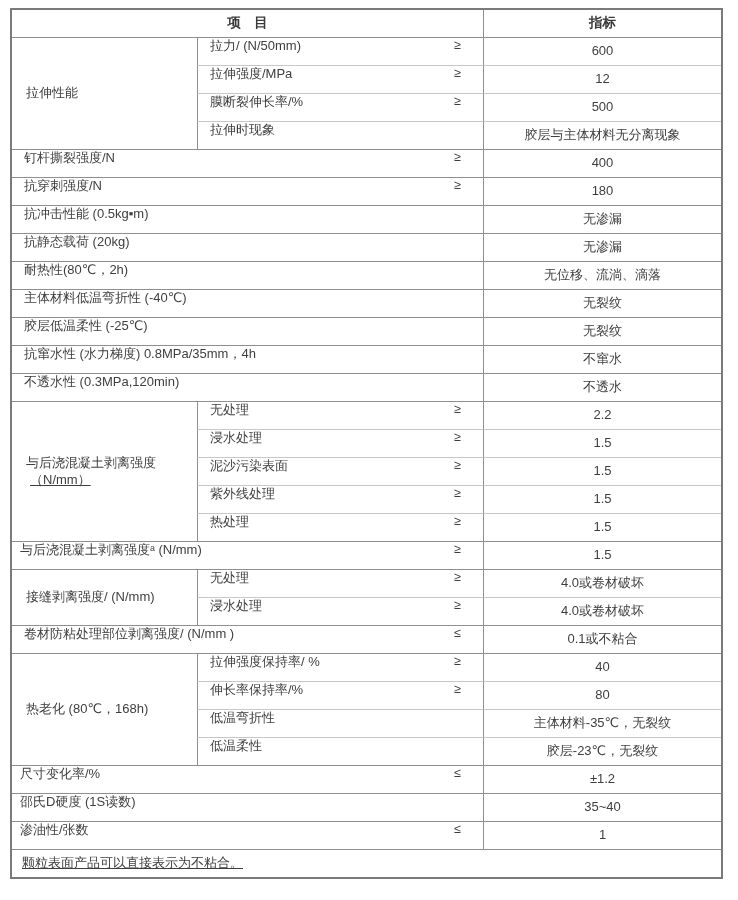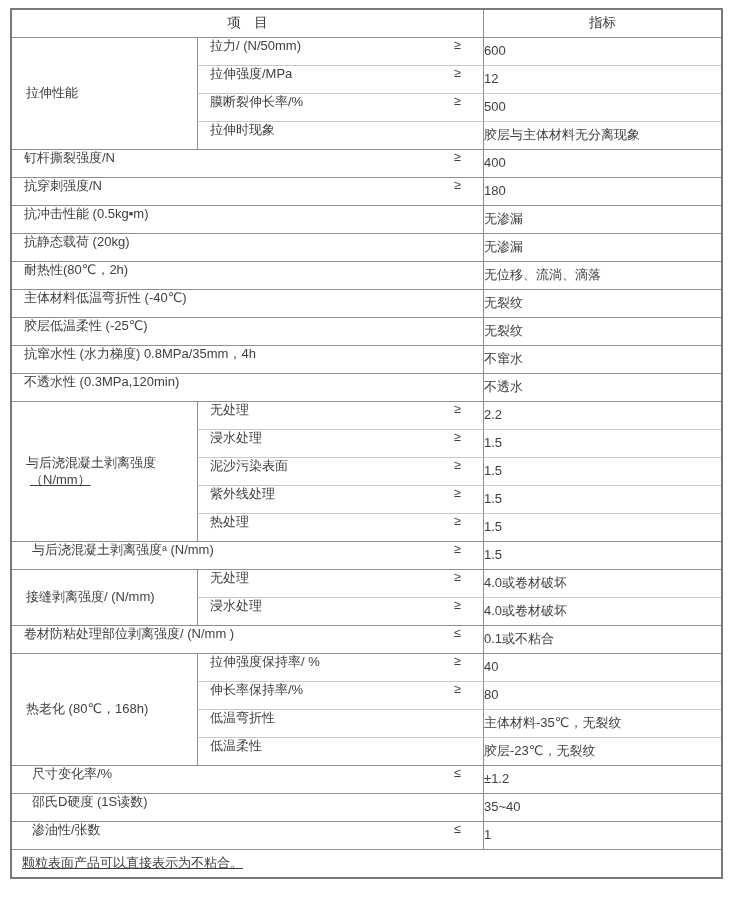--- a/index.html
+++ b/index.html
@@ -16,36 +16,36 @@
     border:2px solid #7a7a7a; table-layout:fixed;
   }
   col.c1 { width:185px; } col.c2 { width:286px; } col.c3 { width:238px; }
 
   td {
     border:0; border-top:1px solid #8f8f8f; border-left:1px solid #8f8f8f;
     height:27px; vertical-align:middle;
     color:#3e3e3e; font-size:13px; line-height:1.25; padding:0;
     overflow:hidden; white-space:nowrap;
   }
-  tr:first-child td { border-top:0; }
+  tr:first-child td { border-top:0;font-weight:bold; }
   td.first { border-left:0; }
   tr.lt td { border-top-color:#c8c8c8; }
 
   td.hdr { text-align:center; font-size:13.5px; color:#3a3a3a; }
   td.g   { padding-left:14px; white-space:normal; }
   td.g .l2 { padding-left:4px;text-decoration:underline; }
-  td.val { text-align:left; }
+  td.val { text-align:center; }
   td.foot { padding-left:10px;text-decoration:underline; }
 
   .flex {
     display:flex; align-items:flex-start; justify-content:space-between;
     height:100%; padding:0 22px 0 12px;
   }
   .flex.padA { }
-  .flex.padB { padding-left:20px; }
+  .flex.padB { padding-left:8px; }
   .sym { font-size:12.5px; color:#3e3e3e; padding-left:8px; }
 </style>
 </head>
 <body>
 
 <div class="page">
   <table class="spec">
     <colgroup>
         <col class="c1">
         <col class="c2">

